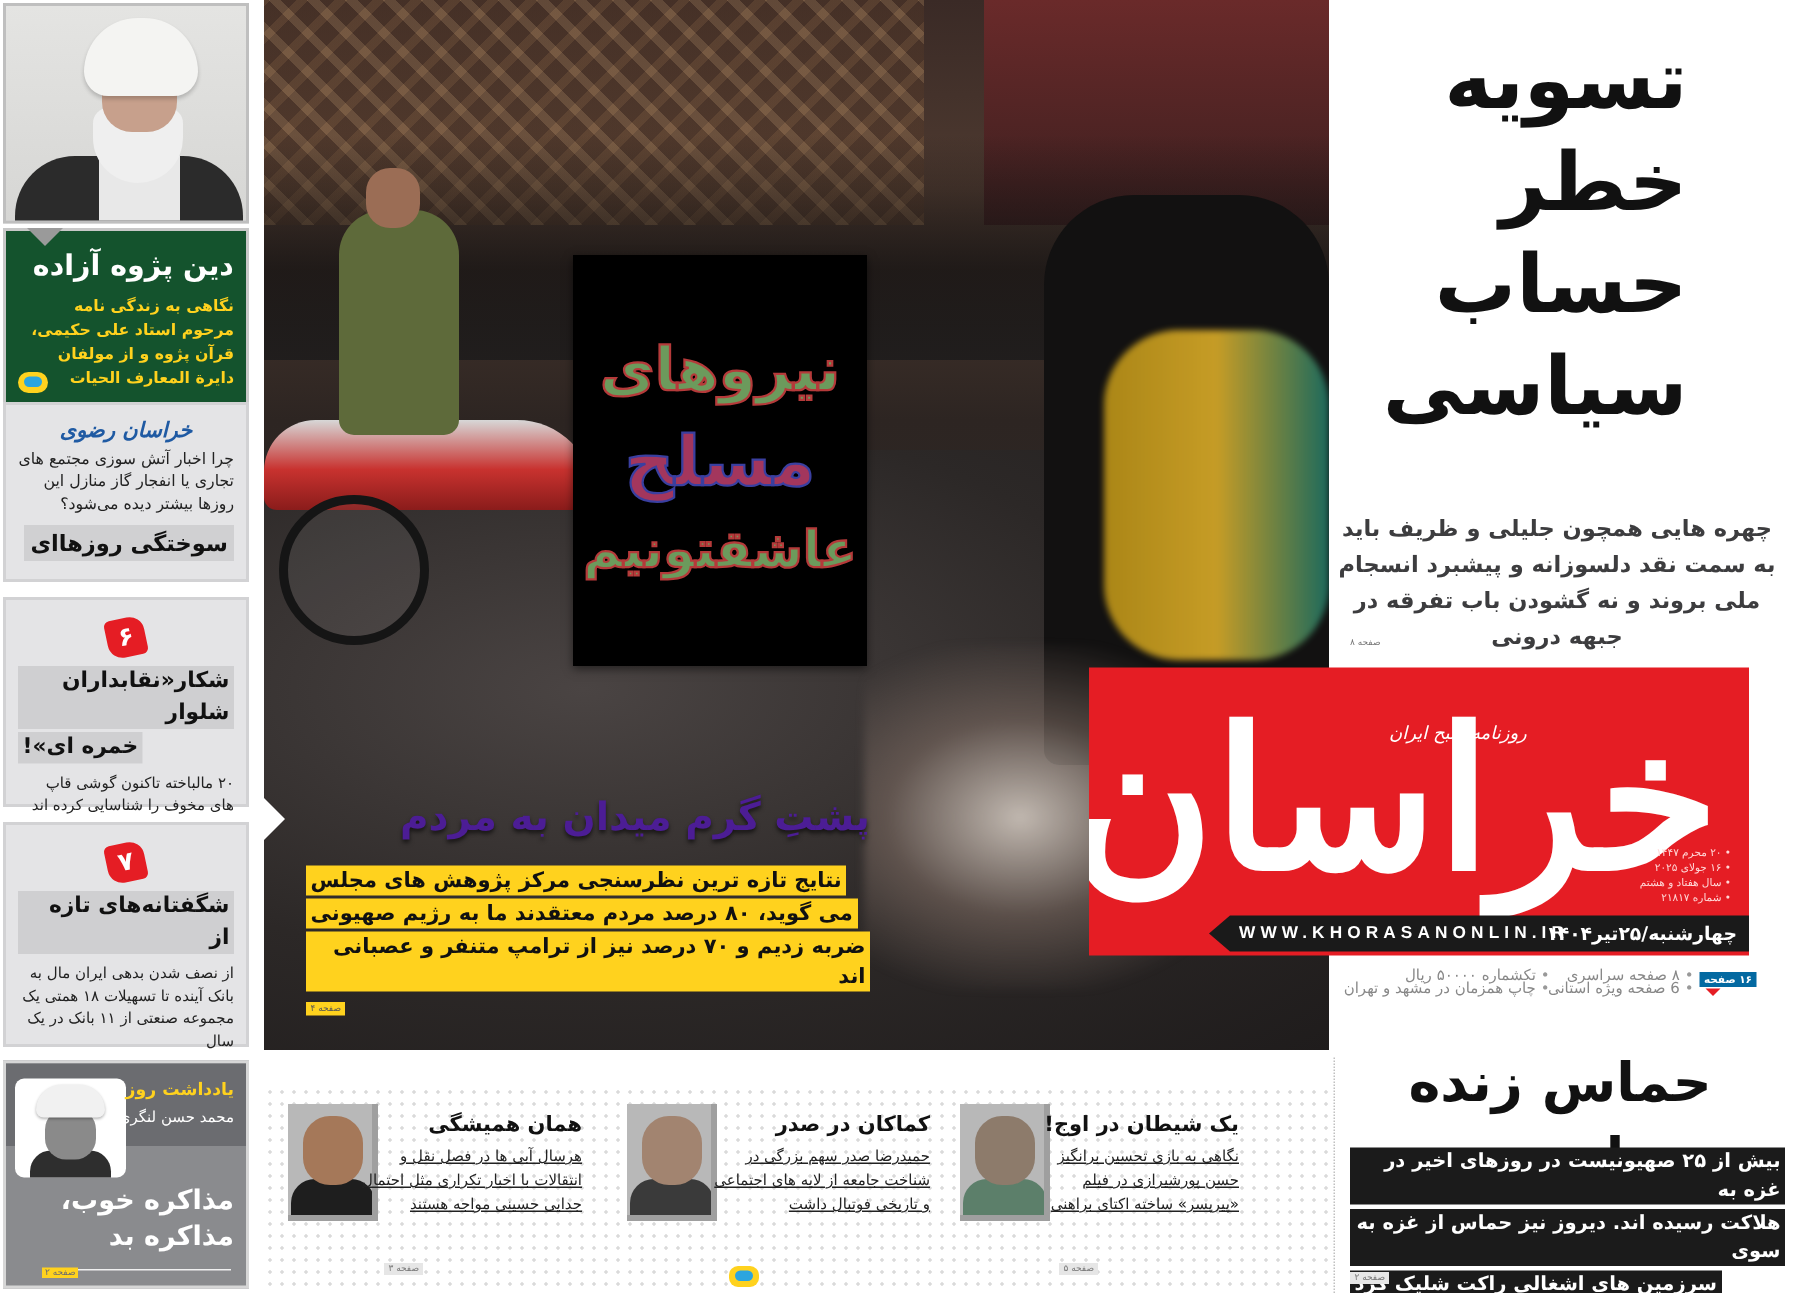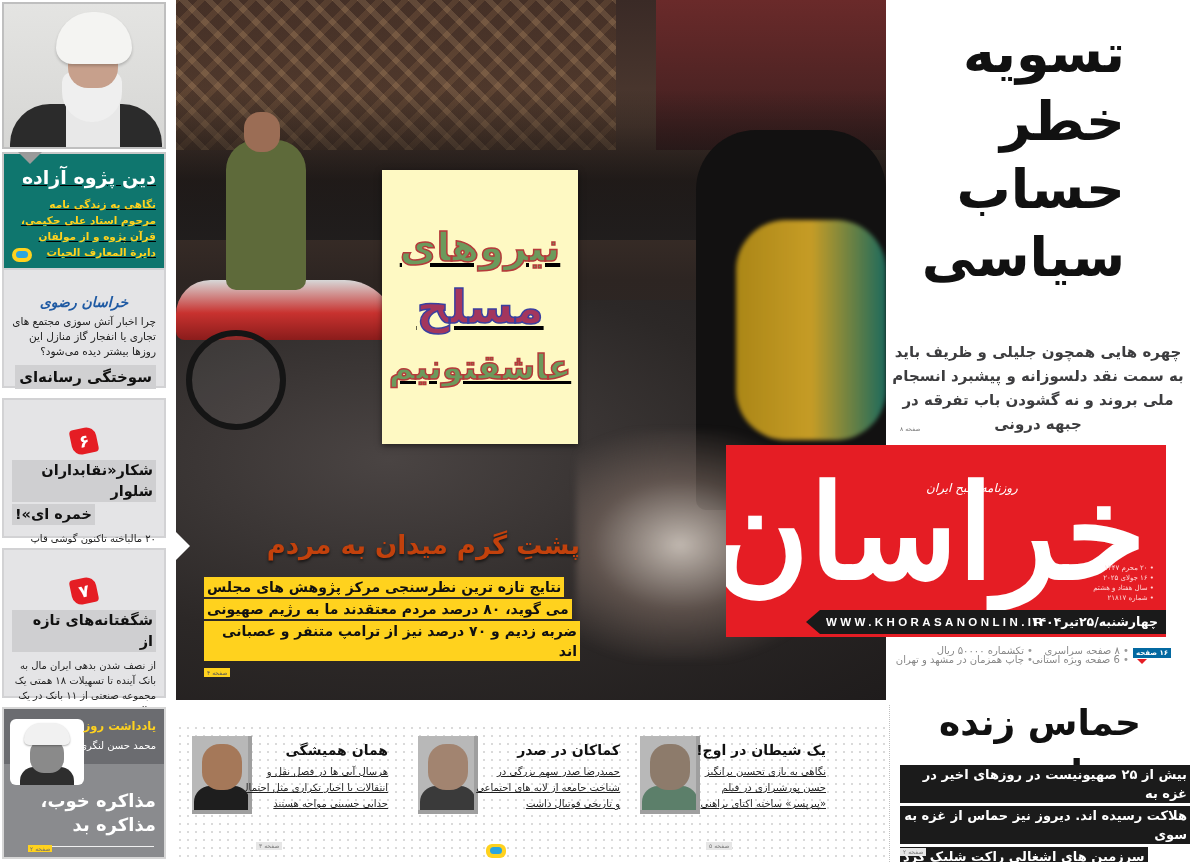--- a/index.html
+++ b/index.html
@@ -9,28 +9,28 @@
   
   .sidebar { position: absolute; left: 0; top: 0; width: 170px; height: 862px; background: #fff; }
   .portrait-box { position: absolute; left: 2px; top: 2px; width: 164px; height: 147px; border: 2px solid #bfbfbf; background: #dcdcdc; overflow: hidden; }
   .portrait-bg { position: absolute; inset: 0; background: linear-gradient(180deg,#e4e4e2 0%,#d6d6d4 100%); }
   .turban { position: absolute; left: 52px; top: 8px; width: 76px; height: 52px; background: #f4f4f2; border-radius: 40px 40px 18px 18px; box-shadow: 0 2px 3px rgba(0,0,0,.2); }
   .face { position: absolute; left: 64px; top: 38px; width: 50px; height: 46px; background: #c7a08c; border-radius: 20px; }
   .beard { position: absolute; left: 58px; top: 68px; width: 60px; height: 50px; background: #efefef; border-radius: 10px 10px 30px 30px; }
   .robe { position: absolute; left: 6px; top: 100px; width: 152px; height: 50px; background: #2b2b2b; border-radius: 40px 40px 0 0; }
   .robe-inner { position: absolute; left: 62px; top: 100px; width: 54px; height: 50px; background: #e8e8e8; }
 
-  .red-card { position: absolute; left: 2px; top: 152px; width: 164px; height: 120px; background: #0f766e; border: 2px solid #c8c8c8; padding: 10px 8px 4px 8px; text-decoration: underline; }
+  .red-card { position: absolute; left: 2px; top: 152px; width: 164px; height: 120px; background: #14532d; border: 2px solid #c8c8c8; padding: 10px 8px 4px 8px; }
   .red-card .notch { position: absolute; left: 14px; top: -2px; width: 0; height: 0; border-left: 12px solid transparent; border-right: 12px solid transparent; border-top: 12px solid #9a9a9a; }
   .red-card h3 { color: #fff; font-size: 19px; font-weight: bold; text-align: right; line-height: 26px; }
   .red-card p { color: #ffd21e; font-size: 10.5px; font-weight: bold; text-align: right; line-height: 16px; margin-top: 6px; }
   .red-card .logo-bubble { position: absolute; left: 8px; bottom: 8px; width: 20px; height: 14px; background: #ffd21e; border-radius: 8px; }
   .red-card .logo-bubble::after { content: ""; position: absolute; left: 4px; top: 3px; width: 12px; height: 7px; background: #2ba5df; border-radius: 4px; }
 
-  .gray-card { position: absolute; left: 2px; width: 164px; background: #e4e4e6; border: 2px solid #d2d2d4; padding: 24px 8px; text-align: right; }
+  .gray-card { position: absolute; left: 2px; width: 164px; background: #e4e4e6; border: 2px solid #d2d2d4; padding: 8px 8px; text-align: right; }
   .card-razavi { top: 268px; height: 120px; }
   .razavi-logo { font-family: "DejaVu Serif", serif; font-style: italic; color: #1f5aa3; font-size: 14px; text-align: center; font-weight: bold; }
   .gray-card .lead { font-size: 10.5px; color: #222; line-height: 15px; margin-top: 4px; }
   .gray-card .title-hl { display: inline-block; font-size: 15px; font-weight: bold; color: #111; background: #d0d0d2; padding: 1px 4px; margin-top: 6px; line-height: 22px; }
 
   .card-six { top: 398px; height: 140px; }
   .card-seven { top: 548px; height: 150px; }
   .num-badge { width: 26px; height: 26px; margin: 4px auto 6px auto; background: #e51d24; transform: rotate(-12deg); border-radius: 4px 10px 4px 10px; display: flex; align-items: center; justify-content: center; color: #fff; font-weight: bold; font-size: 17px; }
   .hl-lines { display: flex; flex-direction: column; align-items: flex-end; gap: 2px; }
   .hl-lines span { display: inline-block; background: #cfcfd1; font-size: 14.5px; font-weight: bold; line-height: 21px; padding: 0 3px; color: #111; }
@@ -59,28 +59,28 @@
   .hero .road { position: absolute; left: 0; top: 300px; width: 710px; height: 400px; background: radial-gradient(ellipse at 30% 40%, #4a4443 0%, #2c2827 55%, #1f1c1c 100%); }
   .hero .moto { position: absolute; left: 0; top: 250px; width: 250px; height: 160px; }
   .hero .moto .wheel { position: absolute; left: 10px; top: 80px; width: 100px; height: 100px; border: 6px solid #151515; border-radius: 50%; background: rgba(200,200,200,.08); }
   .hero .moto .body { position: absolute; left: 0; top: 30px; width: 220px; height: 60px; background: linear-gradient(180deg,#d7d7d7 0%,#c8322f 55%,#8a1c1b 100%); border-radius: 40px 60px 10px 10px; }
   .hero .rider { position: absolute; left: 50px; top: 140px; width: 80px; height: 150px; background: #5e6a3a; border-radius: 30px 30px 10px 10px; }
   .hero .rider-head { position: absolute; left: 68px; top: 112px; width: 36px; height: 40px; background: #9b6d55; border-radius: 16px; }
   .hero .women { position: absolute; left: 520px; top: 130px; width: 190px; height: 380px; background: #121111; border-radius: 60px 60px 10px 10px; }
   .hero .blur-rider { position: absolute; left: 560px; top: 220px; width: 150px; height: 220px; background: linear-gradient(90deg,#c69b18 0%,#e6b52a 50%,#1f7a6a 100%); opacity: .85; border-radius: 50px; filter: blur(2px); }
   .hero .blur-bike { position: absolute; left: 400px; top: 430px; width: 260px; height: 230px; background: radial-gradient(ellipse at 40% 50%, rgba(230,220,210,.8) 0%, rgba(140,120,110,.5) 40%, rgba(40,30,30,0) 75%); filter: blur(3px); }
 
-  .sign { position: absolute; left: 382px; top: 170px; width: 196px; height: 274px; background: #fef9c3; box-shadow: 0 2px 6px rgba(0,0,0,.5);
-    display: flex; flex-direction: column; align-items: center; justify-content: center; gap: 2px; text-decoration: underline; }
+  .sign { position: absolute; left: 382px; top: 170px; width: 196px; height: 274px; background: #000000; box-shadow: 0 2px 6px rgba(0,0,0,.5);
+    display: flex; flex-direction: column; align-items: center; justify-content: center; gap: 2px; }
   .sign span { font-weight: bold; font-size: 40px; line-height: 58px; direction: rtl; }
   .sign .l1 { color: #6c9a5c; -webkit-text-stroke: 1.5px #b53a3a; }
   .sign .l2 { color: #a3365d; -webkit-text-stroke: 1.5px #3a3fa0; font-size: 46px; }
   .sign .l3 { color: #6c9a5c; -webkit-text-stroke: 1.5px #b53a3a; font-size: 34px; }
 
-  .hero-headline { position: absolute; left: 200px; top: 525px; width: 380px; text-align: right; color: #c2410c; font-size: 26px; font-weight: bold; line-height: 40px; text-shadow: 0 2px 3px rgba(0,0,0,.6); }
+  .hero-headline { position: absolute; left: 200px; top: 525px; width: 380px; text-align: right; color: #4c1d95; font-size: 26px; font-weight: bold; line-height: 40px; text-shadow: 0 2px 3px rgba(0,0,0,.6); }
   .hero-arrow { position: absolute; left: 176px; top: 532px; width: 0; height: 0; border-top: 14px solid transparent; border-bottom: 14px solid transparent; border-left: 14px solid #ffffff; }
   .hero-lead { position: absolute; left: 204px; top: 577px; width: 376px; display: flex; flex-direction: column; align-items: flex-end; gap: 2px; }
   .hero-lead span { display: inline-block; background: #ffd21e; color: #111; font-size: 14px; font-weight: bold; line-height: 20px; padding: 0 3px; }
   .hero-page { position: absolute; left: 204px; top: 668px; background: #ffd21e; color: #555; font-size: 6px; padding: 0 3px; line-height: 9px; }
 
   
   .main-headline { position: absolute; left: 895px; top: 20px; width: 230px; text-align: right; color: #111; font-size: 54px; font-weight: bold; line-height: 68px; letter-spacing: -1px; }
   .main-lead { position: absolute; left: 890px; top: 340px; width: 296px; text-align: center; color: #3d3d3f; font-size: 15px; line-height: 24px; font-weight: bold; }
   .main-page { position: absolute; left: 900px; top: 425px; color: #777; font-size: 6px; }
 
@@ -166,21 +166,21 @@
   <div class="red-card">
     <div class="notch"></div>
     <h3>دین پژوه آزاده</h3>
     <p>نگاهی به زندگی نامه مرحوم استاد علی حکیمی، قرآن پژوه و از مولفان دایرة المعارف الحیات</p>
     <div class="logo-bubble"></div>
   </div>
 
   <div class="gray-card card-razavi">
     <div class="razavi-logo">خراسان رضوی</div>
     <div class="lead">چرا اخبار آتش سوزی مجتمع های تجاری یا انفجار گاز منازل این روزها بیشتر دیده می‌شود؟</div>
-    <div class="title-hl">سوختگی رسانه‌ای</div>
+    <div class="title-hl">سوختگی روزها‌ای</div>
   </div>
 
   <div class="gray-card card-six">
     <div class="num-badge">۶</div>
     <div class="hl-lines">
       <span>شکار«نقابداران شلوار</span>
       <span>خمره ای»!</span>
     </div>
     <div class="lead">۲۰ مالباخته تاکنون گوشی قاپ های مخوف را شناسایی کرده اند</div>
   </div>

